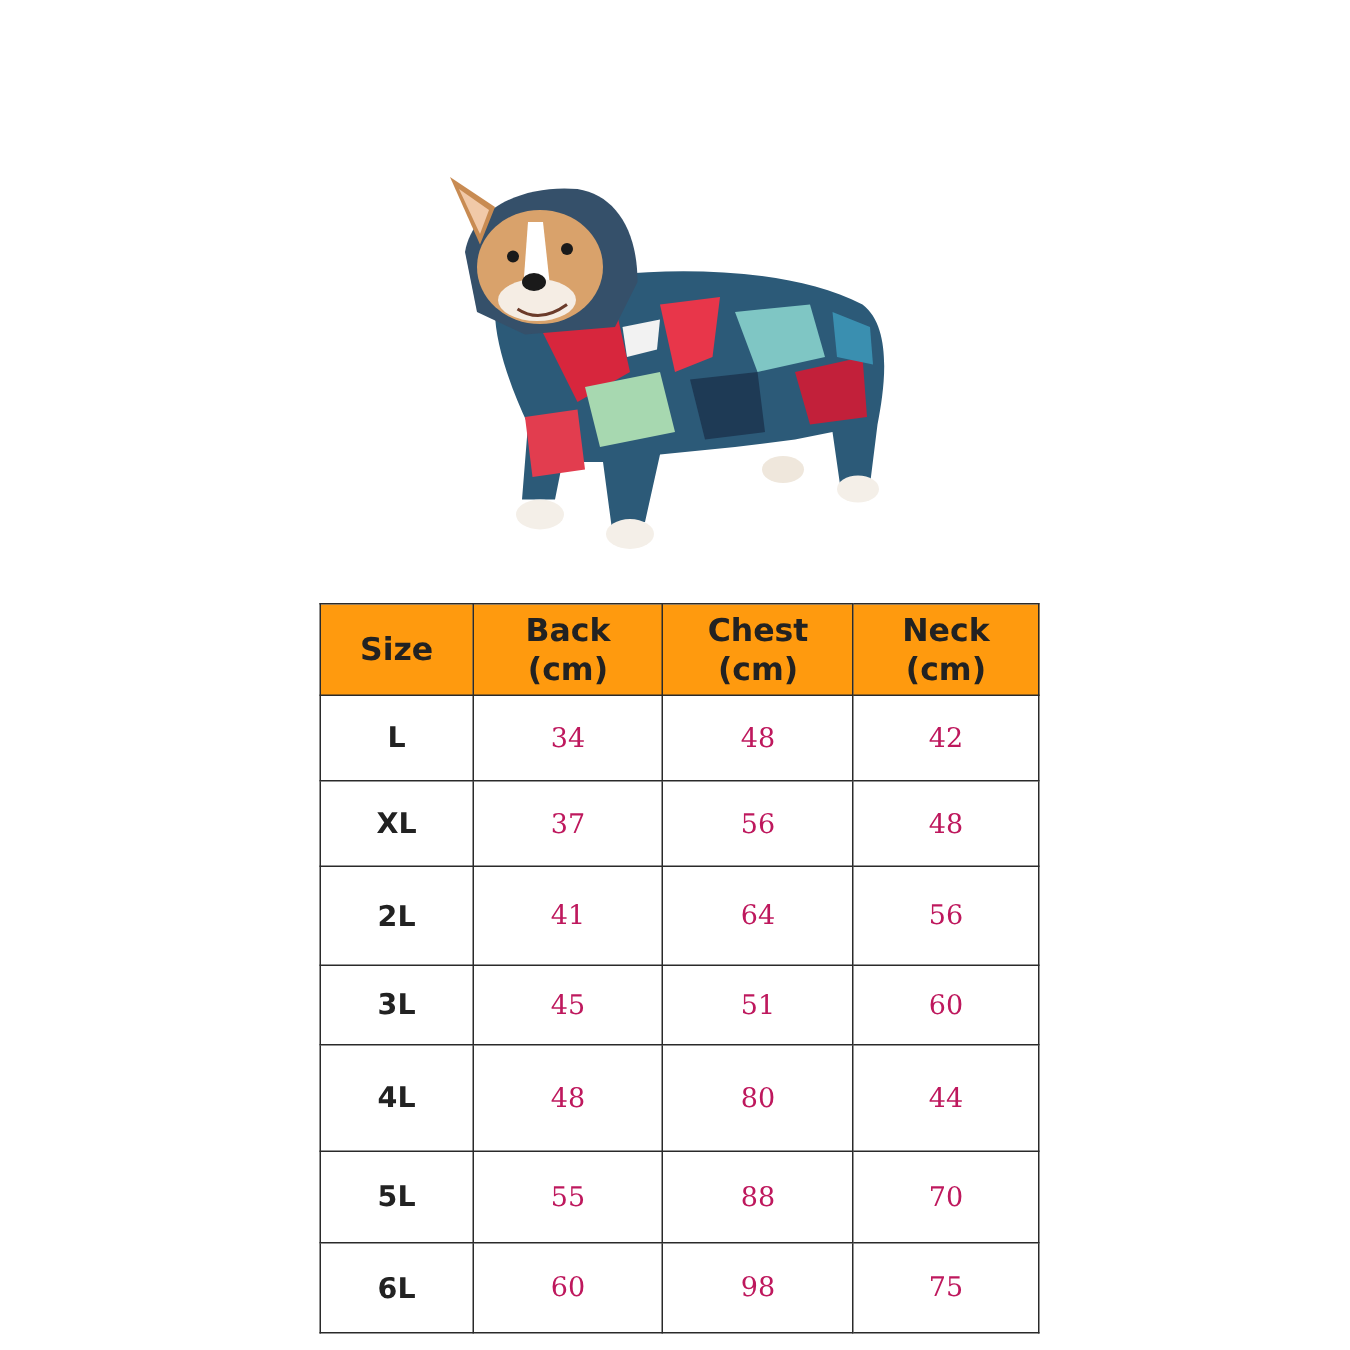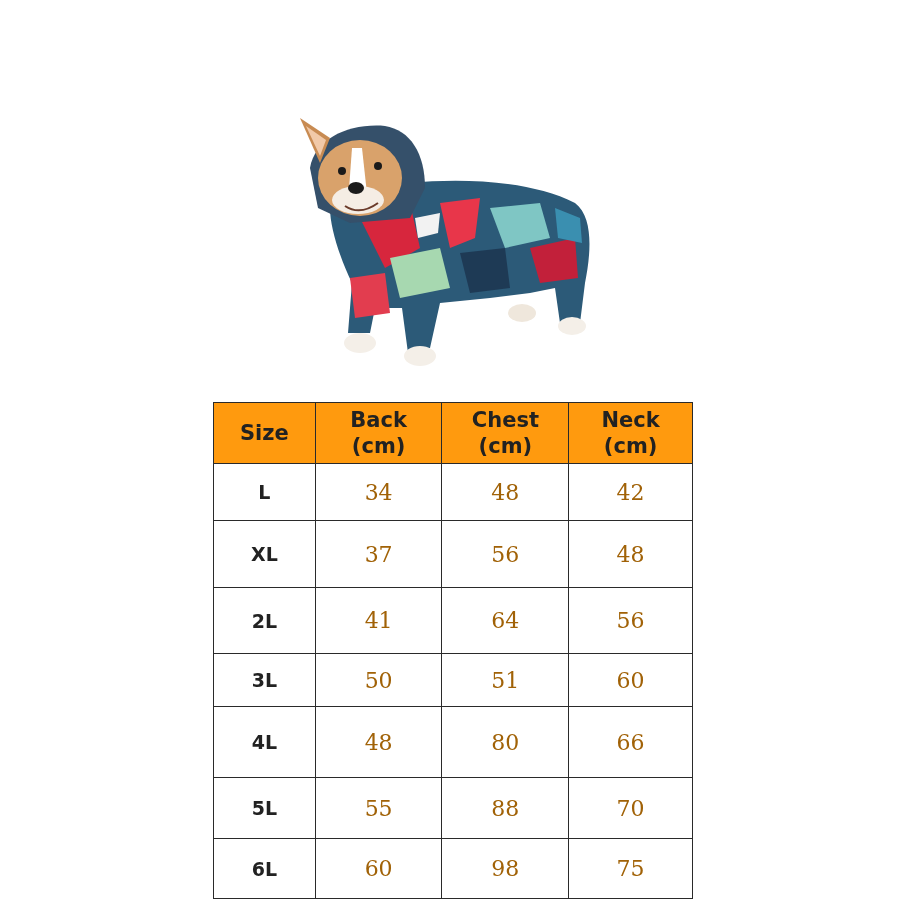--- a/index.html
+++ b/index.html
@@ -7,21 +7,21 @@
   .photo { position: absolute; left: 290px; top: 108px; width: 320px; height: 265px; }
   table.size-chart {
     position: absolute; left: 213px; top: 402px;
     border-collapse: collapse; width: 480px;
   }
   table.size-chart td, table.size-chart th {
     border: 1.5px solid #2a2a2a; text-align: center; vertical-align: middle; padding: 0;
   }
   th { background: #ff9a0e; color: #222; font-family: "DejaVu Sans", sans-serif; font-weight: bold; font-size: 21px; line-height: 26px; height: 60px; }
   td.size { font-family: "DejaVu Sans", sans-serif; font-weight: bold; font-size: 19px; color: #222; }
-  td.val { font-family: "DejaVu Serif", serif; font-size: 22px; color: #a16207; }
+  td.val { font-family: "DejaVu Serif", serif; font-size: 18px; color: #be185d; }
   .c0 { width: 101px; } .c1 { width: 126px; } .c2 { width: 126px; } .c3 { width: 123px; }
 </style>
 </head>
 <body>
 
 <div class="photo">
   <svg width="320" height="265" viewBox="0 0 320 265">
 
     <path d="M120 75 C170 70 240 72 285 95 C305 110 300 150 295 175 L290 215 L270 215 L265 180 L240 185 L200 190 L150 195 L140 240 L118 245 L112 200 L85 200 L80 225 L58 225 L62 175 C50 150 40 120 40 100 Z" fill="#2c5a78"></path>
     <path d="M70 110 L120 95 L130 140 L95 160 Z" fill="#d7263d"></path>
@@ -64,43 +64,43 @@
       <th class="c3"><span>Neck</span><br><span>(cm)</span></th>
     </tr>
   </thead>
   <tbody>
     <tr style="height:57px">
       <td class="size">L</td>
       <td class="val">34</td>
       <td class="val">48</td>
       <td class="val">42</td>
     </tr>
-    <tr style="height:67px">
+    <tr style="height:57px">
       <td class="size">XL</td>
       <td class="val">37</td>
       <td class="val">56</td>
       <td class="val">48</td>
     </tr>
     <tr style="height:66px">
       <td class="size">2L</td>
       <td class="val">41</td>
       <td class="val">64</td>
       <td class="val">56</td>
     </tr>
     <tr style="height:53px">
       <td class="size">3L</td>
-      <td class="val">50</td>
+      <td class="val">45</td>
       <td class="val">51</td>
       <td class="val">60</td>
     </tr>
     <tr style="height:71px">
       <td class="size">4L</td>
       <td class="val">48</td>
       <td class="val">80</td>
-      <td class="val">66</td>
+      <td class="val">44</td>
     </tr>
     <tr style="height:61px">
       <td class="size">5L</td>
       <td class="val">55</td>
       <td class="val">88</td>
       <td class="val">70</td>
     </tr>
     <tr style="height:60px">
       <td class="size">6L</td>
       <td class="val">60</td>

